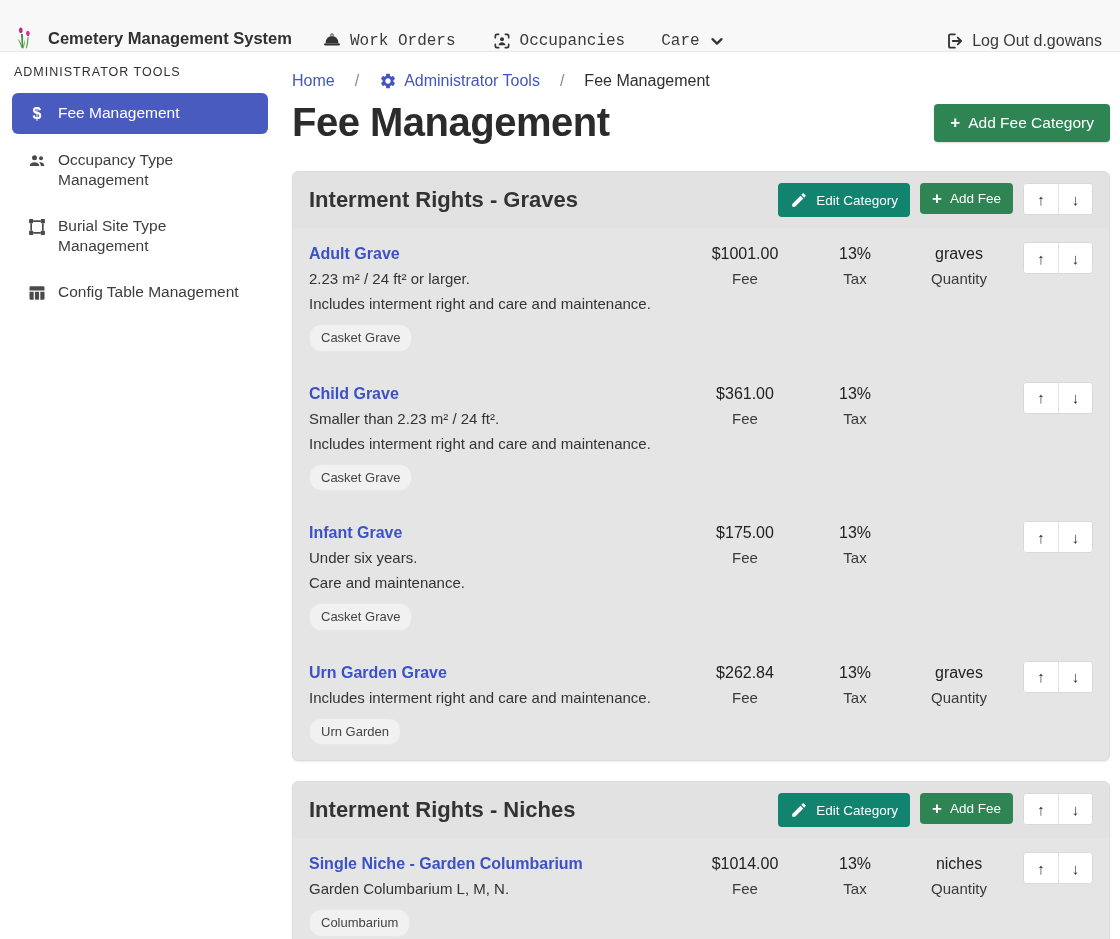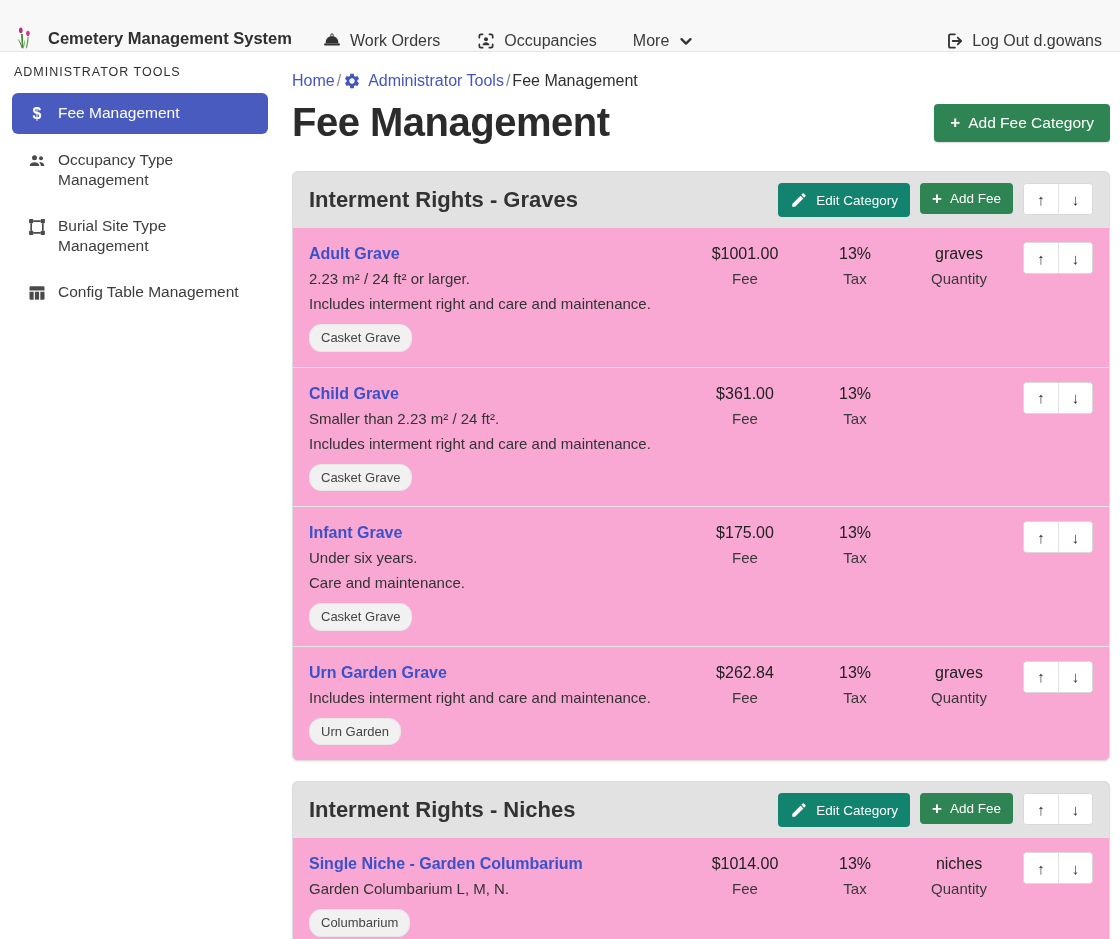--- a/index.html
+++ b/index.html
@@ -4,21 +4,21 @@
 <style>
   * { margin:0; padding:0; box-sizing:border-box; }
   html,body { width:1120px; height:939px; overflow:hidden; background:#fff;
     font-family:"Liberation Sans", sans-serif; color:#212529; }
 
   
   .navbar { height:52px; background:#f8f8f8; border-bottom:1px solid #e7e7e7;
     display:flex; align-items:flex-end; padding:0 18px 0 14px; }
   .brand { display:flex; align-items:center; gap:8px; cursor:pointer; }
   .brand-title { font-size:16.5px; font-weight:700; color:#2f2f2f; }
-  .nav-links { display:flex; align-items:center; margin-left:30px; gap:36px; }
+  .nav-links { display:flex; align-items:center; margin-left:30px; gap:36px;font-family:Liberation Mono, monospace; }
   .nav-item { display:flex; align-items:center; gap:8px; font-size:16px; color:#3a3a3a;
     text-decoration:none; cursor:pointer; }
   .nav-item svg { display:block; }
   .spacer { flex:1; }
   .icon18 { width:18px; height:18px; }
   .icon20 { width:20px; height:20px; }
   .icon26 { width:26px; height:26px; }
 
   
   .layout { display:flex; align-items:flex-start; }
@@ -28,39 +28,39 @@
     border-radius:6px; font-size:15.5px; color:#3d3d3d; cursor:pointer; text-decoration:none;
     line-height:20px; margin-bottom:6px; }
   .side-item .s-icon { width:22px; flex:none; display:flex; justify-content:center;
     color:#4a4a4a; margin-top:1px; }
   .side-item.active { background:#4a5bbf; color:#fff; }
   .side-item.active .s-icon { color:#fff; }
   .dollar-glyph { font-weight:700; font-size:16px; line-height:20px; }
 
   
   .main { flex:1; padding:12px 10px 0 12px; min-width:0; }
-  .breadcrumb { display:flex; align-items:center; gap:2px; font-size:16px; margin:8px 0 2px; }
+  .breadcrumb { display:flex; align-items:center; gap:20px; font-size:16px; margin:8px 0 2px; }
   .breadcrumb a { color:#4355c0; text-decoration:none; cursor:pointer;
     display:flex; align-items:center; gap:7px; }
   .bc-sep { color:#8a8a8a; }
   .bc-current { color:#2f2f2f; }
 
   .page-head { display:flex; align-items:center; justify-content:space-between; margin:10px 0 26px; }
   h1 { font-size:40px; font-weight:600; color:#2b2b2b; letter-spacing:-0.5px; }
 
   .btn { display:inline-flex; align-items:center; gap:8px; border:none; border-radius:4px;
     color:#fff; cursor:pointer; font-family:inherit; }
   .btn-green { background:#2f8453; }
   .btn-teal  { background:#12836e; }
   .btn-big   { font-size:15.5px; padding:10px 16px; box-shadow:0 1px 2px rgba(0,0,0,.15); }
   .btn-sm    { font-size:13.5px; padding:8px 12px; }
   .plus-glyph { font-size:17px; font-weight:700; line-height:14px; }
 
   
-  .card { border:1px solid #ddd; border-radius:6px; background:#f9a8d4; overflow:hidden;
+  .card { border:1px solid #ddd; border-radius:6px; background:#e5e5e5; overflow:hidden;
     box-shadow:0 1px 2px rgba(0,0,0,.08); margin-bottom:20px; }
   .card-head { background:#e2e2e2; padding:11px 16px; display:flex; align-items:center;
     justify-content:space-between; }
   .card-head h2 { font-size:22px; font-weight:600; color:#333; }
   .head-actions { display:flex; align-items:flex-start; gap:10px; }
 
   .arrow-group { display:inline-flex; background:#fff; border:1px solid #d9d9d9;
     border-radius:4px; overflow:hidden; }
   .arrow-btn { width:34px; height:30px; background:#fff; border:none; cursor:pointer;
     font-size:15px; color:#2f2f2f; font-family:inherit; line-height:1; }
@@ -120,21 +120,21 @@
           <path d="M16 4h2a2 2 0 0 1 2 2v2"></path>
           <path d="M20 16v2a2 2 0 0 1-2 2h-2"></path>
           <path d="M8 20H6a2 2 0 0 1-2-2v-2"></path>
           <circle cx="12" cy="10" r="2.4" fill="#333" stroke="none"></circle>
           <path d="M7.8 17c.6-2.4 2.3-3.4 4.2-3.4s3.6 1 4.2 3.4z" fill="#333" stroke="none"></path>
         </svg>
       </span>
       <span>Occupancies</span>
     </a>
     <a class="nav-item">
-      <span>More</span>
+      <span>Care</span>
       <span class="icon18">
         <svg class="icon18" viewBox="0 0 24 24" fill="none" stroke="#333" stroke-width="3" stroke-linecap="round" stroke-linejoin="round">
           <path d="M6 9.5l6 6 6-6"></path>
         </svg>
       </span>
     </a>
   </nav>
 
   <div class="spacer"></div>
 

